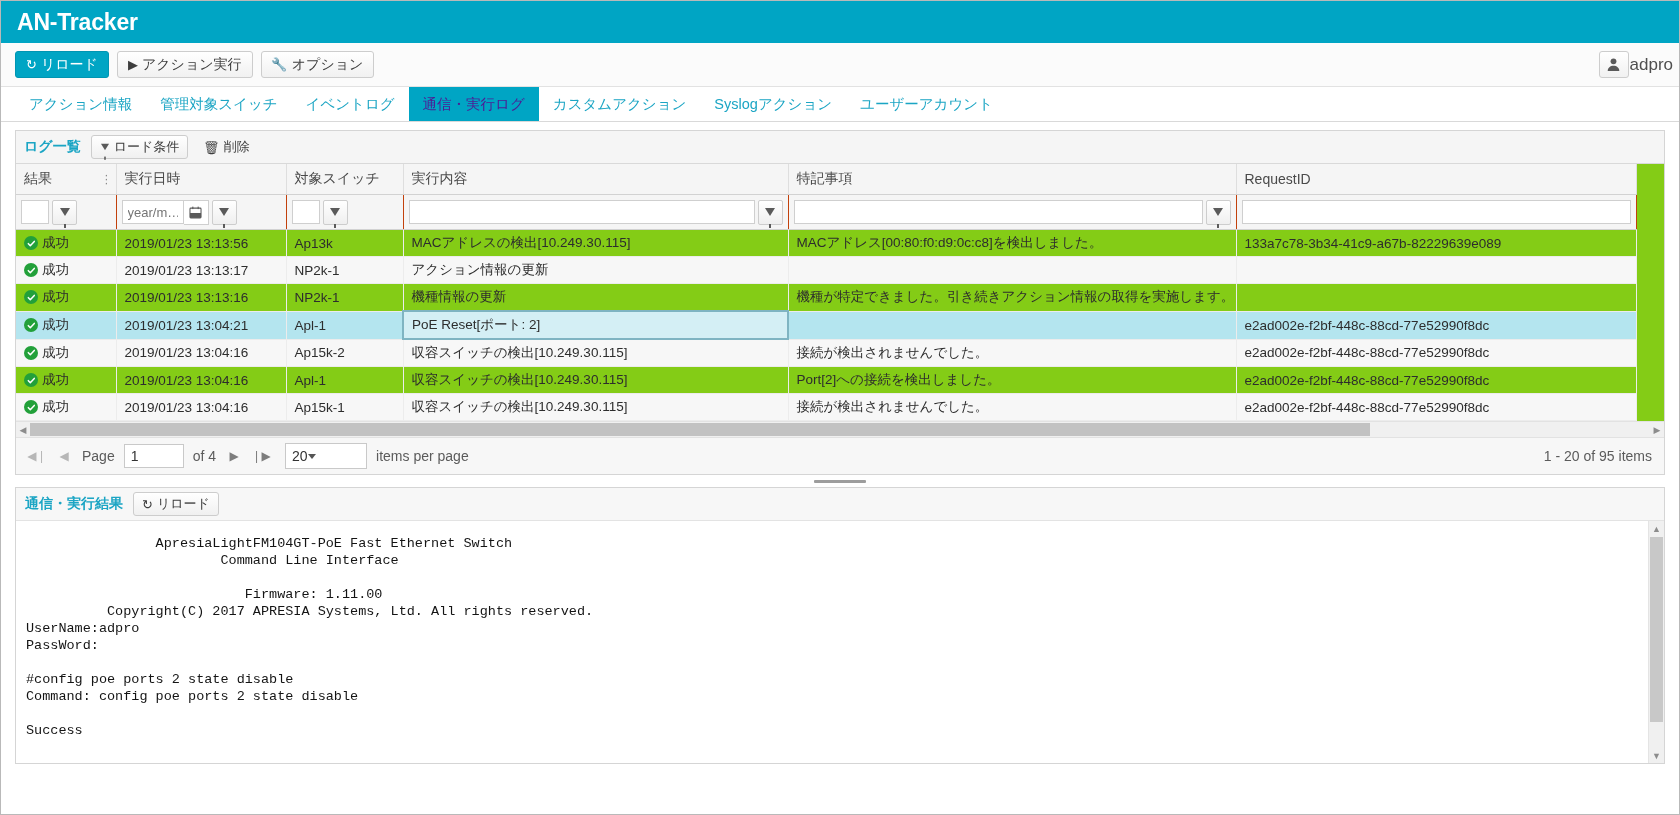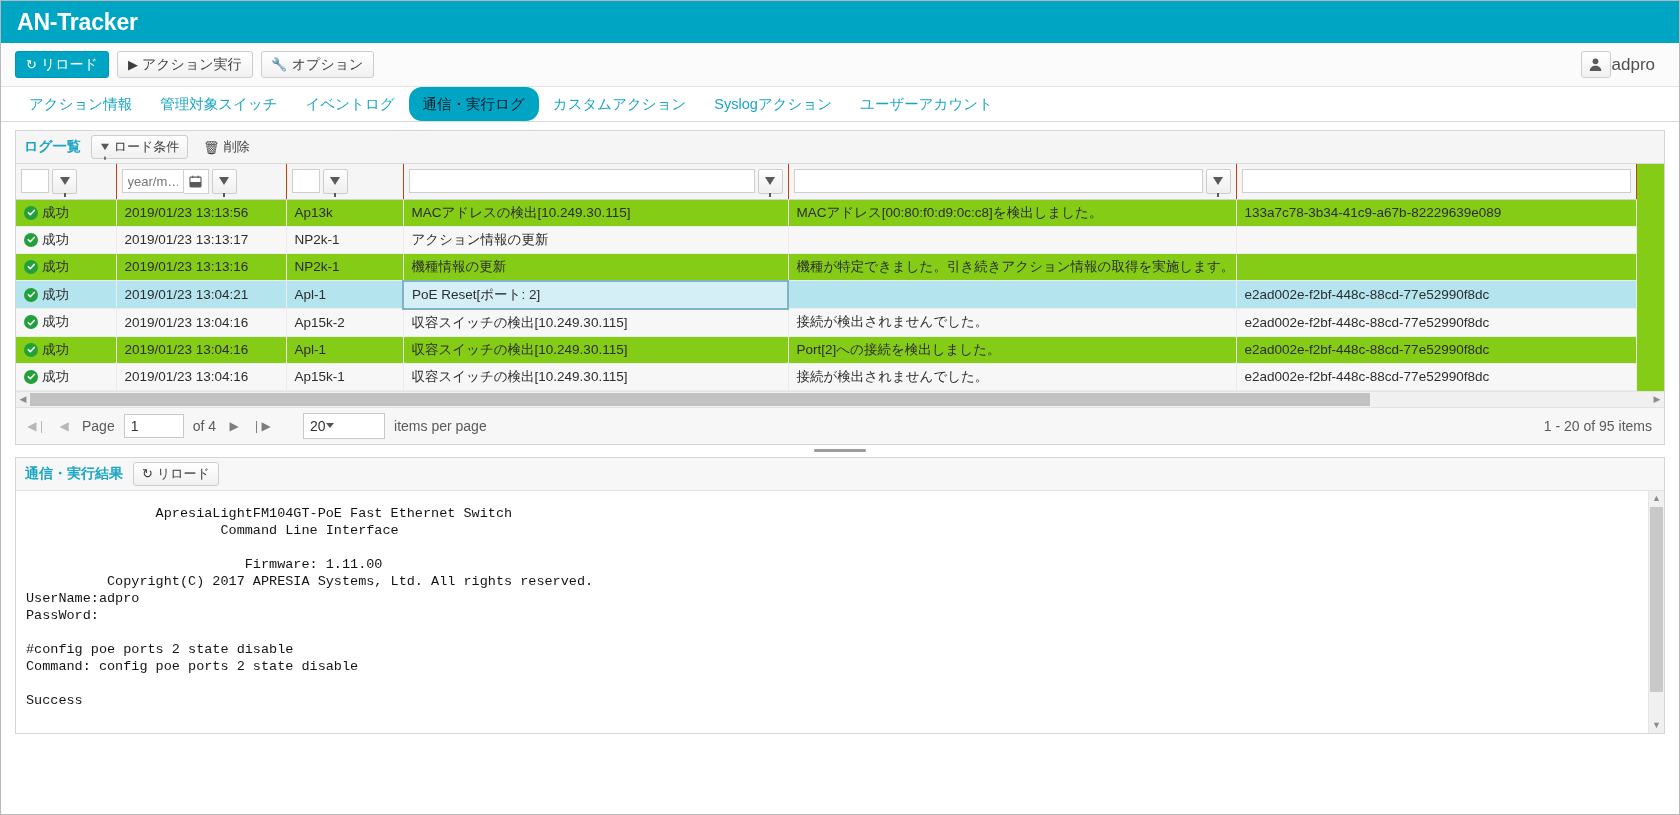--- a/index.html
+++ b/index.html
@@ -64,21 +64,21 @@
   .tb-btn.primary {
     background: #00a5c4;
     border-color: #0095b2;
     color: #ffffff;
   }
   .tb-icon { font-size: 13px; line-height: 1; display: inline-block; }
   .tb-btn.primary .tb-icon { color: #ffffff; }
 
   .user-box {
     position: absolute;
-    right: 24px;
+    right: 6px;
     top: 8px;
     display: flex;
     align-items: center;
     gap: 1px;
   }
   .user-avatar {
     width: 30px; height: 27px;
     border: 1px solid #cdcdcd;
     border-radius: 3px;
     background: linear-gradient(#ffffff, #f1f1f1);
@@ -106,22 +106,21 @@
     display: flex;
     align-items: center;
     padding: 0 14px;
     font-size: 14.5px;
     color: #1ba5c4;
     cursor: pointer;
     white-space: nowrap;
   }
   .tab.active {
     background: #00a5c4;
-    color: #0f172a;
-    border-radius: 13px;
+    color: #4c1d95;
   }
 
   
   .grid-wrap {
     margin: 8px 14px 0 14px;
     border: 1px solid #d5d5d5;
     background: #84cc16;
     box-sizing: border-box;
   }
   .grid-toolbar {
@@ -352,21 +351,21 @@
     width: 82px; height: 26px;
     border: 1px solid #c9c9c9;
     background: #ffffff;
     display: inline-flex;
     align-items: center;
     padding: 0 6px;
     box-sizing: border-box;
     font-size: 14px;
     color: #333;
     cursor: pointer;
-    margin-left: 24px;
+    margin-left: 6px;
   }
   .caret-d {
     width: 0; height: 0;
     border-left: 4px solid transparent;
     border-right: 4px solid transparent;
     border-top: 5px solid #555;
   }
   .pg-right {
     margin-left: auto;
     font-size: 14px;
@@ -530,20 +529,35 @@
     <table class="grid">
       <colgroup>
         <col style="width:100px">
         <col style="width:170px">
         <col style="width:117px">
         <col style="width:385px">
         <col style="width:448px">
         <col style="width:400px">
       </colgroup>
       <thead>
+        <tr>
+          <th>
+            <span>結果</span>
+            <span class="col-dots">
+                  <div>·</div>
+                  <div>·</div>
+                  <div>·</div>
+                </span>
+          </th>
+          <th><span>実行日時</span></th>
+          <th><span>対象スイッチ</span></th>
+          <th><span>実行内容</span></th>
+          <th><span>特記事項</span></th>
+          <th><span>RequestID</span></th>
+        </tr>
         <tr class="filter-row">
           <td>
             <div class="filt">
               <input class="narrow" type="text" value="" style="">
               <span class="fbtn">
                     <span class="funnel"></span>
                   </span>
             </div>
           </td>
           <td>

